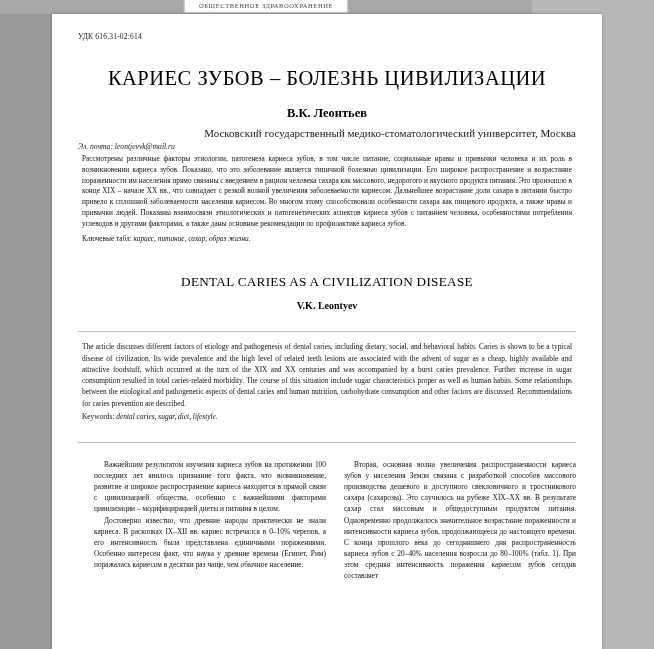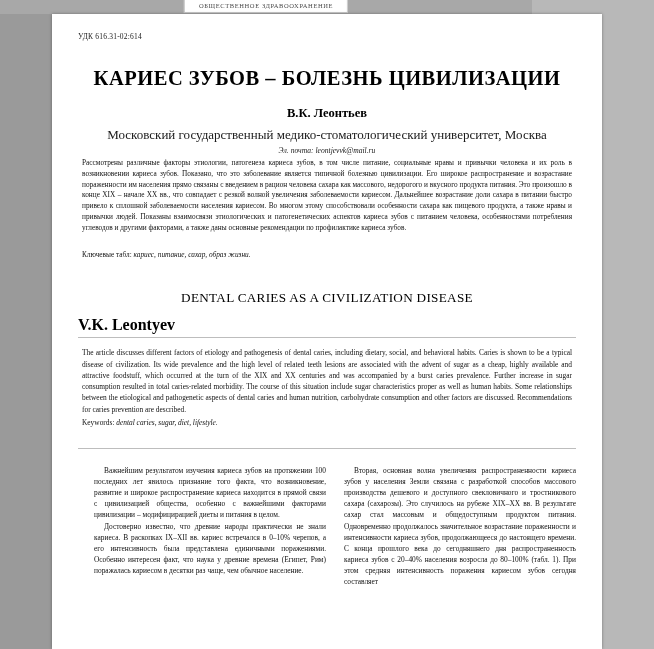--- a/index.html
+++ b/index.html
@@ -54,83 +54,84 @@
     padding: 18px 26px 0 26px;
   }
   .udk {
     font-size: 7.5px;
     color: #1a1a1a;
     letter-spacing: 0.2px;
     margin-bottom: 26px;
   }
   h1.title {
     font-size: 20.5px;
-    font-weight: bold;
+    font-weight: normal;
     text-align: center;
     margin: 0 0 16px 0;
     letter-spacing: 0.5px;
     color: #000;
   }
   .author {
     text-align: center;
     font-size: 12.5px;
     font-weight: bold;
     margin: 8px 0 6px 0;
     color: #000;
   }
   .affil {
-    text-align: center;
-    font-size: 13px;
+    text-align: right;
+    font-size: 11px;
     margin: 0 0 3px 0;
     color: #1a1a1a;
   }
   .email-line {
-    text-align: center;
+    text-align: left;
     font-size: 7.6px;
     font-style: italic;
     margin: 0 0 3px 0;
     color: #1a1a1a;
     font-family: Liberation Serif, serif;
   }
   .recv-line {
     text-align: center;
     font-size: 7.6px;
     font-style: italic;
     margin: 0 0 16px 0;
     color: #1a1a1a;
   }
   .abstract-ru {
     font-size: 7.3px;
     line-height: 1.48;
     text-align: justify;
     color: #111;
-    margin: 0 4px 16px 4px;
+    margin: 0 4px 4px 4px;
     hyphens: auto;
   }
   .kw-ru {
     font-size: 7.3px;
     line-height: 1.48;
     text-align: left;
     color: #111;
     margin: 1px 4px 0 4px;
   }
   .kw-ru i { font-style: italic; }
 
   h2.title-en {
     font-size: 13.2px;
     font-weight: normal;
     text-align: center;
     margin: 30px 0 10px 0;
     letter-spacing: 0.3px;
     color: #000;
   }
   .author-en {
-    font-size: 16px;
+    text-align: center;
+    font-size: 10px;
     font-weight: bold;
-    margin: 0 0 3px 0;
+    margin: 0 0 20px 0;
     color: #000;
   }
   .affil-en {
     text-align: center;
     font-size: 9px;
     margin: 0 0 5px 0;
     color: #1a1a1a;
   }
   .email-en {
     text-align: center;

